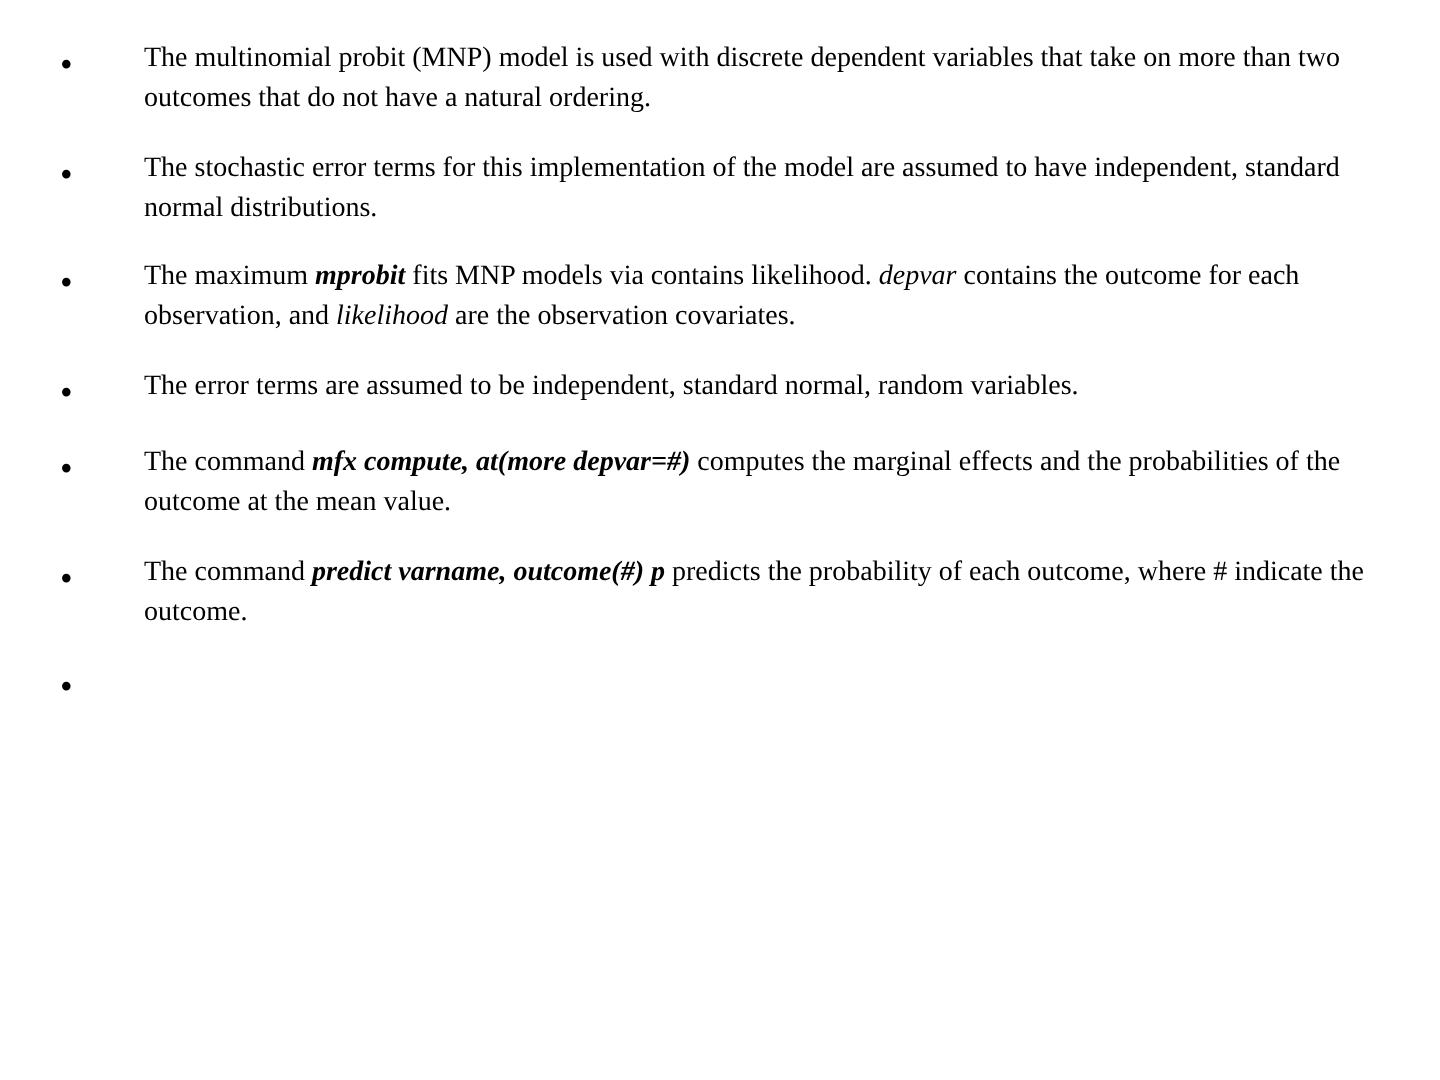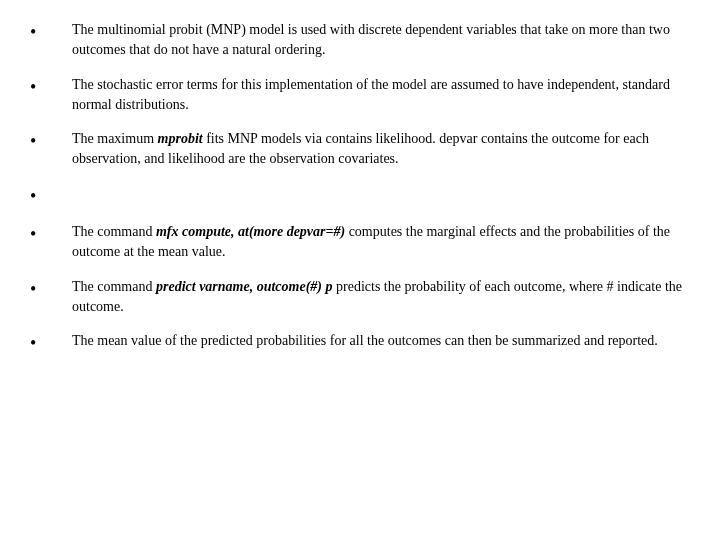--- a/index.html
+++ b/index.html
@@ -48,20 +48,21 @@
       flex: 1;
       margin-left: 24px;
     }
 
     .italic-bold {
       font-style: italic;
       font-weight: bold;
     }
 
     .italic {
+      font-style: italic;
       text-align: right;
     }
   </style>
 </head>
 <body>
 
 <div class="page">
   <ul class="bullet-list">
   <li class="bullet-item">
         <span class="bullet-dot">•</span>
@@ -70,27 +71,27 @@
       <li class="bullet-item">
         <span class="bullet-dot">•</span>
         <span class="bullet-text"><span>The stochastic error terms for this implementation of the model are assumed to have independent, standard normal distributions.</span></span>
       </li>
       <li class="bullet-item">
         <span class="bullet-dot">•</span>
         <span class="bullet-text"><span>The maximum </span><span class="italic-bold">mprobit</span><span> fits MNP models via contains likelihood. </span><span class="italic">depvar</span><span> contains the outcome for each observation, and </span><span class="italic">likelihood</span><span> are the observation covariates.</span></span>
       </li>
       <li class="bullet-item">
         <span class="bullet-dot">•</span>
+        <span class="bullet-text"><span>The error terms  are assumed to be independent, standard normal, random variables.</span></span>
       </li>
       <li class="bullet-item">
         <span class="bullet-dot">•</span>
         <span class="bullet-text"><span>The command </span><span class="italic-bold">mfx compute, at(more depvar=#)</span><span> computes the marginal effects and the probabilities of the outcome at the mean value.</span></span>
       </li>
       <li class="bullet-item">
         <span class="bullet-dot">•</span>
         <span class="bullet-text"><span>The command </span><span class="italic-bold">predict varname, outcome(#) p</span><span> predicts the probability of each outcome, where # indicate the outcome.</span></span>
       </li>
       <li class="bullet-item">
         <span class="bullet-dot">•</span>
-        <span class="bullet-text"><span>The mean value of the predicted probabilities for all the outcomes can then be summarized and reported.</span></span>
       </li>
     </ul>
 </div>
 
 </body></html>

